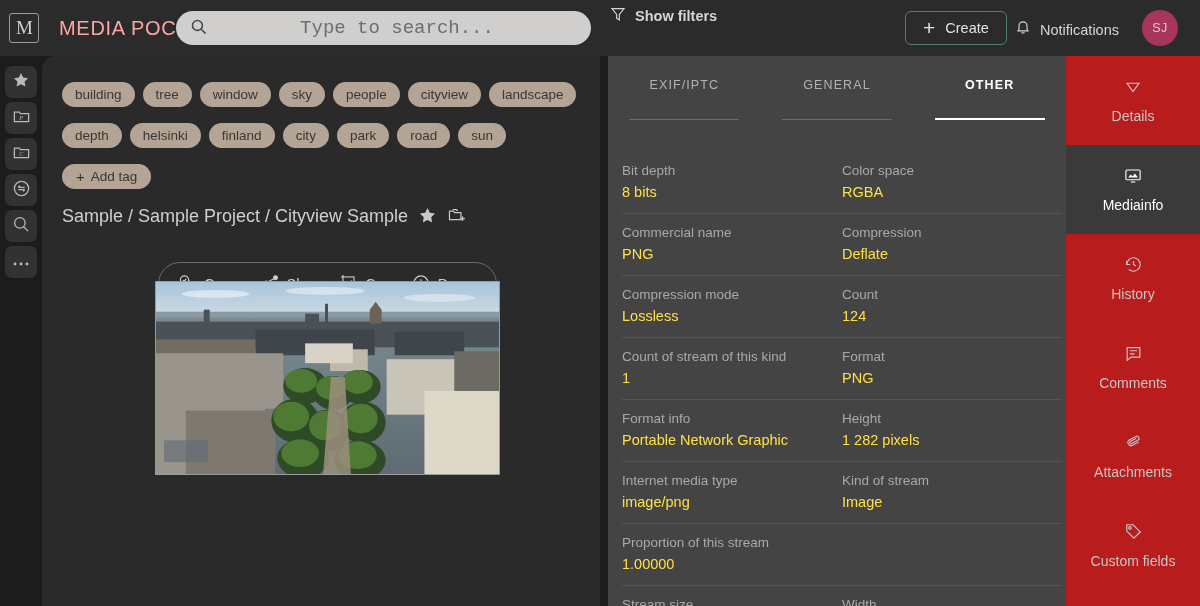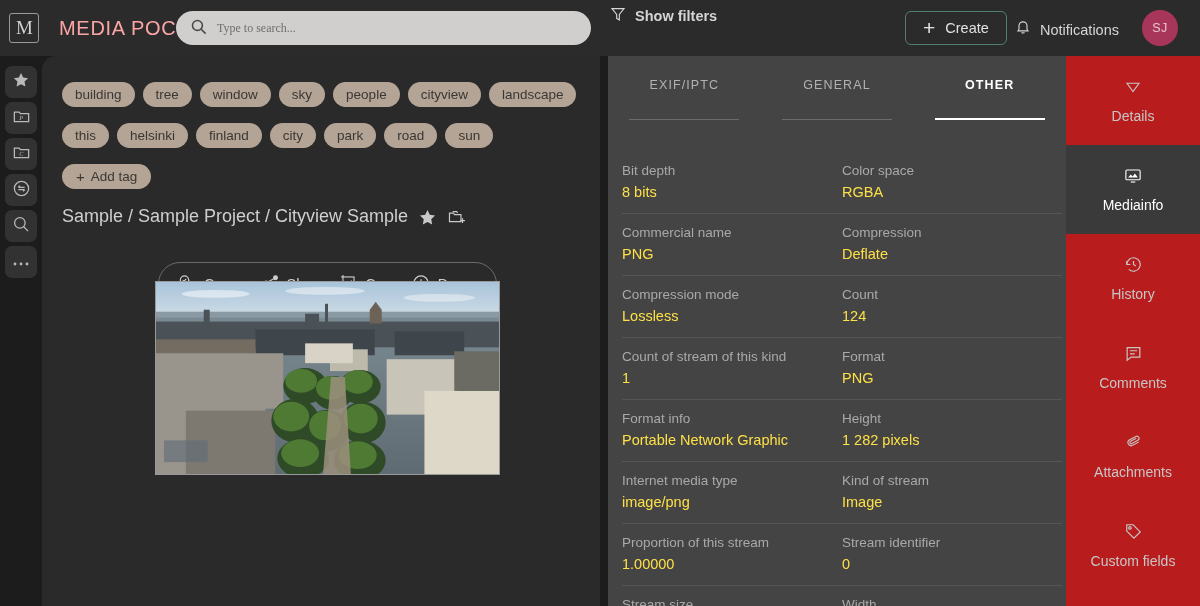--- a/index.html
+++ b/index.html
@@ -46,23 +46,24 @@
     background: #d0cfcd;
     border-radius: 17px;
     display: flex; align-items: center;
     padding: 0 14px;
   }
   #search-wrap svg { flex: none; }
   #search-input {
     border: 0; outline: 0; background: transparent;
     margin-left: 10px;
     width: 360px;
-    font-family: Liberation Serif, serif;
-    font-size: 12px;
+    font-family: Liberation Mono, monospace;
+    font-size: 19px;
     color: #3a3a3a;
+    text-align: center;
   }
   #search-input::placeholder { color: #6e6e6e; }
 
   #show-filters {
     position: absolute; left: 610px; top: 6px;
     display: flex; align-items: center; gap: 9px;
     color: #d5d5d5; font-size: 14.5px; cursor: pointer; font-weight: bold;
   }
   #create-btn {
     position: absolute; left: 905px; top: 11px;
@@ -124,21 +125,21 @@
     border-radius: 13px;
     color: #3b3732; font-size: 13.5px;
     display: flex; align-items: center;
     cursor: pointer; white-space: nowrap;
   }
   .tag.add { padding: 0 14px; gap: 6px; }
   .tag.add .plus { font-size: 15px; }
 
   #breadcrumb {
     position: absolute; left: 20px; top: 150px;
-    display: flex; align-items: flex-end; gap: 10px;
+    display: flex; align-items: flex-start; gap: 10px;
     color: #cfcfcf; font-size: 18px;
   }
   #breadcrumb .crumb-text { font-weight: 400; }
   #breadcrumb .star, #breadcrumb .addto { cursor: pointer; color: #c9c9c9; display: flex; }
 
   #actions {
     position: absolute; left: 116px; top: 206px;
     height: 44px; padding: 0 18px;
     border: 1px solid #6a6a6a;
     border-radius: 22px;
@@ -317,21 +318,21 @@
 <div id="center">
 
   <div id="tags">
     <div class="tag">building</div>
     <div class="tag">tree</div>
     <div class="tag">window</div>
     <div class="tag">sky</div>
     <div class="tag">people</div>
     <div class="tag">cityview</div>
     <div class="tag">landscape</div>
-    <div class="tag">this</div>
+    <div class="tag">depth</div>
     <div class="tag">helsinki</div>
     <div class="tag">finland</div>
     <div class="tag">city</div>
     <div class="tag">park</div>
     <div class="tag">road</div>
     <div class="tag">sun</div>
     <div class="tag add">
       <span class="plus">+</span>
       <span>Add tag</span>
     </div>
@@ -549,24 +550,20 @@
       <div class="cell">
         <div class="k">Kind of stream</div>
         <div class="v">Image</div>
       </div>
     </div>
     <div class="row">
       <div class="cell">
         <div class="k">Proportion of this stream</div>
         <div class="v">1.00000</div>
       </div>
-      <div class="cell">
-        <div class="k">Stream identifier</div>
-        <div class="v">0</div>
-      </div>
     </div>
     <div class="row">
       <div class="cell">
         <div class="k">Stream size</div>
 
       </div>
       <div class="cell">
         <div class="k">Width</div>
 
       </div>

